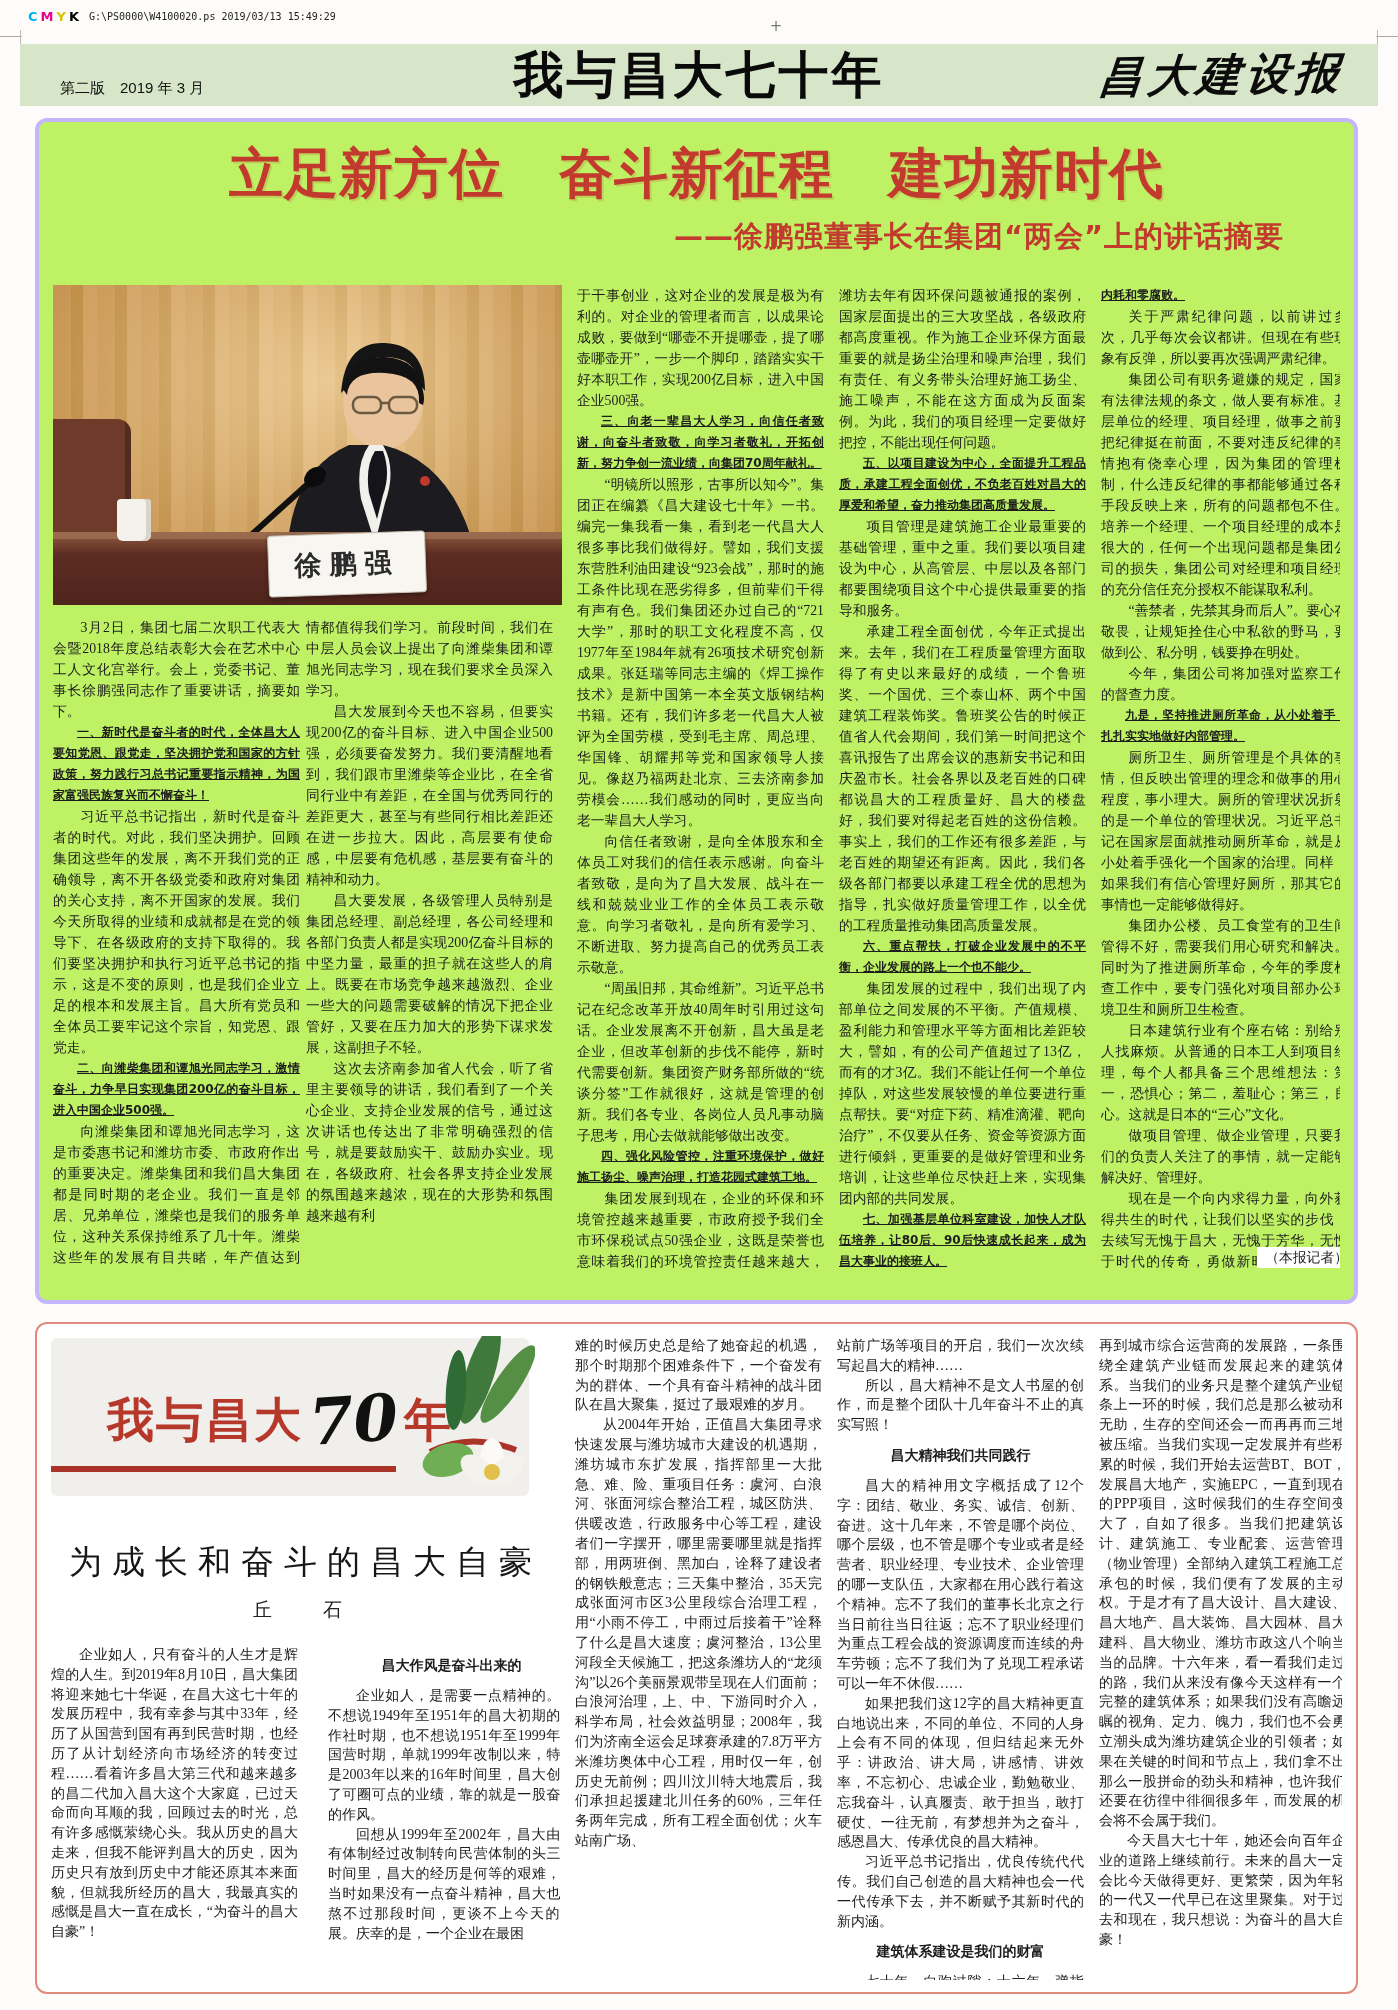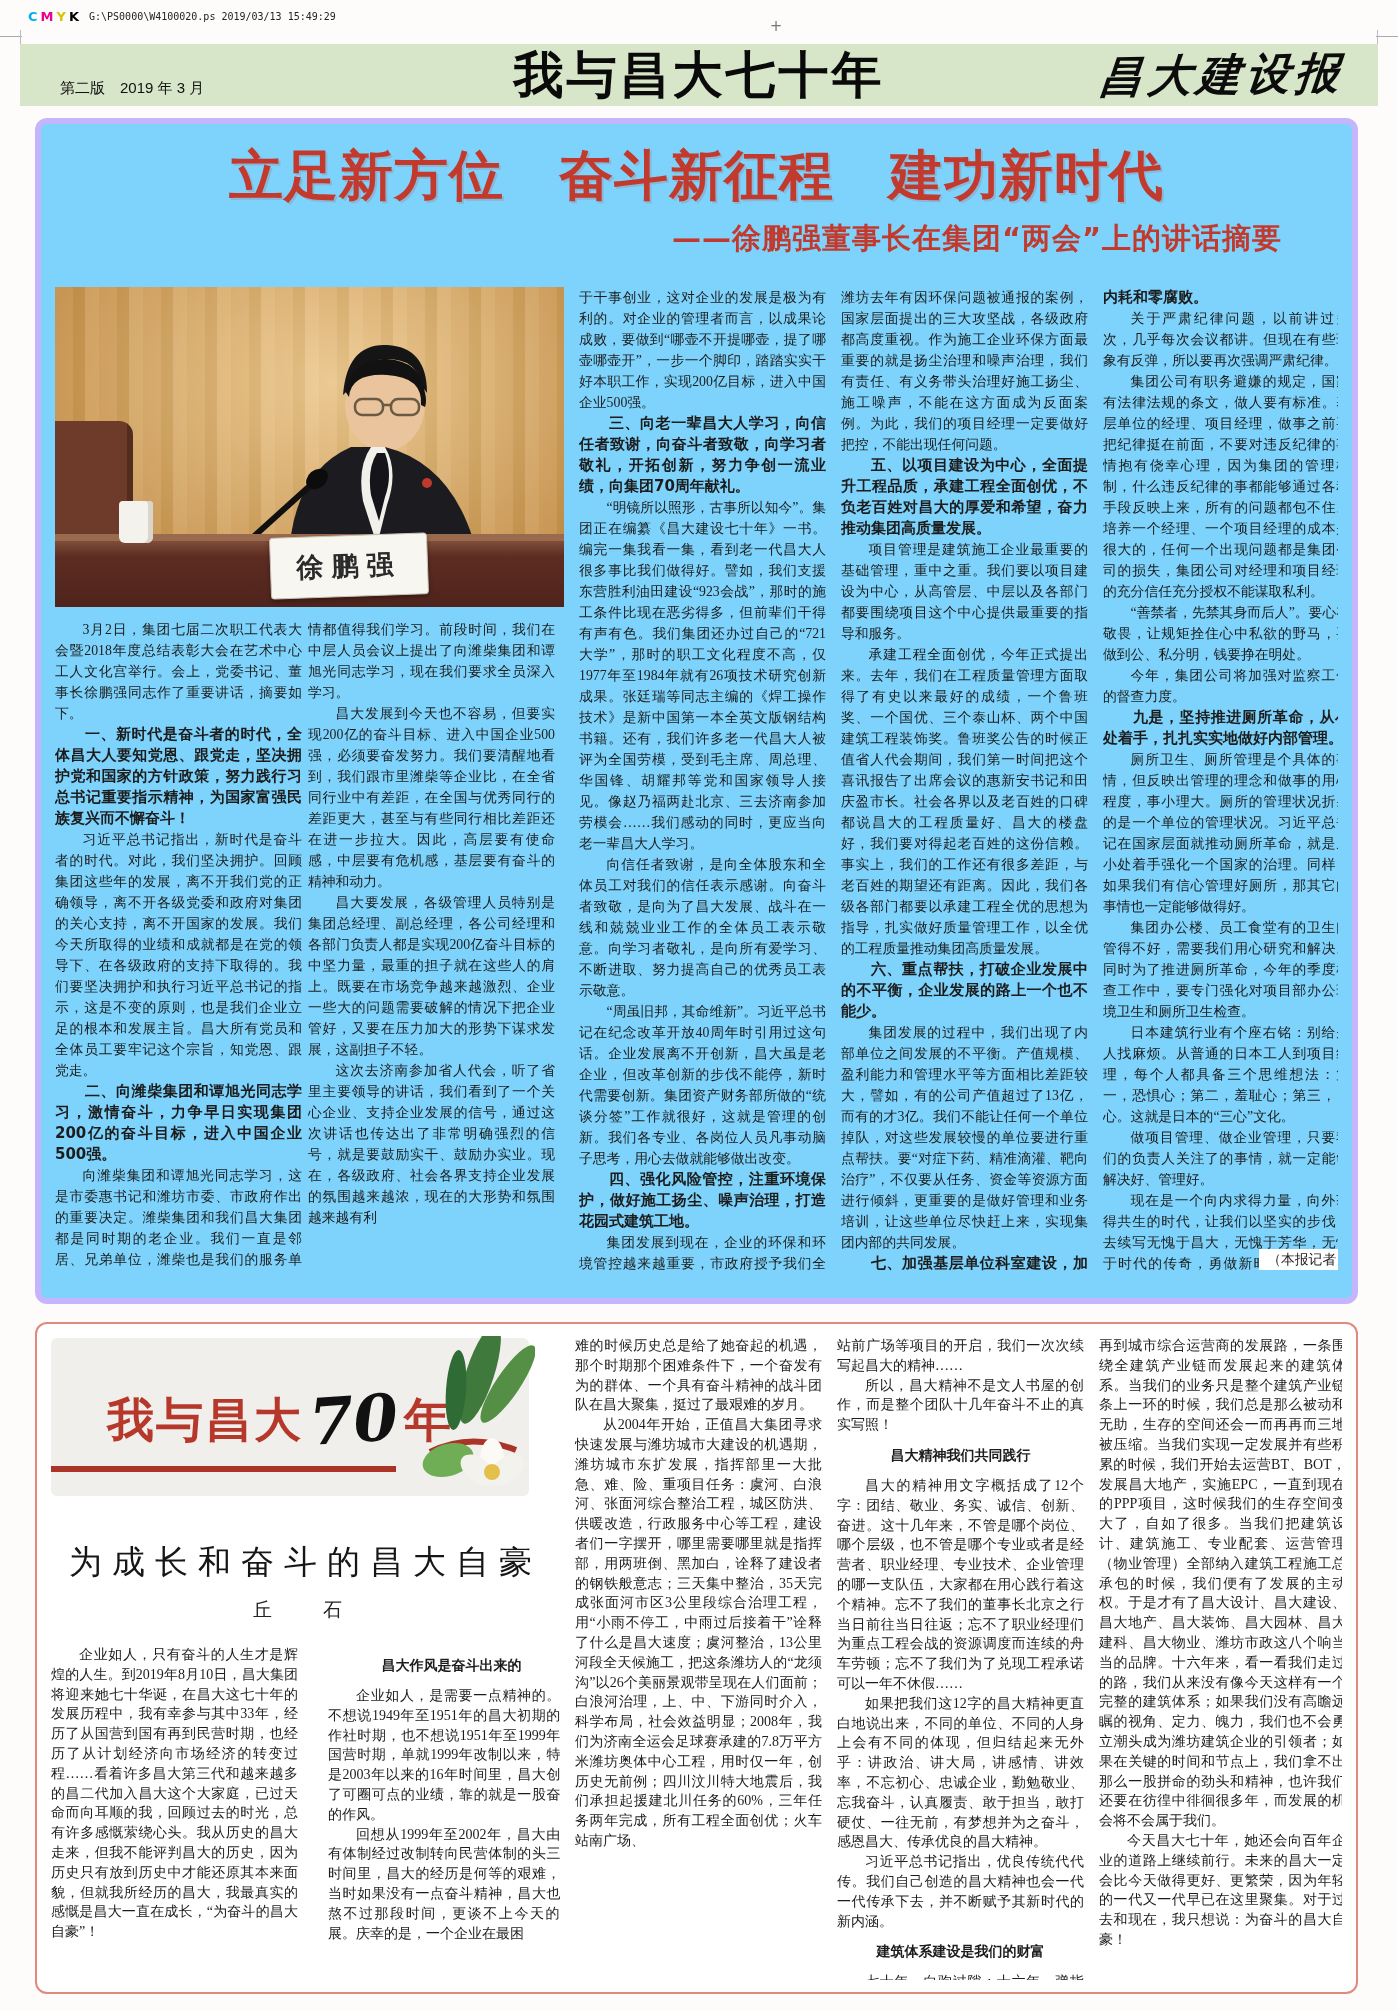--- a/index.html
+++ b/index.html
@@ -35,21 +35,21 @@
   }
   .paper-logo{
     position:absolute;right:34px;top:2px;
     font-family:"DejaVu Serif",serif;font-weight:bold;font-style:italic;
     font-size:44px;letter-spacing:5px;color:#0c0c0c;transform:skewX(-6deg) rotate(-1deg);
   }
 
   
   .article-box{
     position:absolute;top:118px;left:35px;width:1323px;height:1186px;
-    border:6px solid #c4b5fd;border-radius:12px;background:#7dd3fc;
+    border:4px solid #c4b5fd;border-radius:12px;background:#bef264;
     box-sizing:border-box;padding:0 14px;
   }
   .headline{
     margin-top:22px;text-align:center;
     font-family:"DejaVu Sans",sans-serif;font-weight:900;
     font-size:54px;line-height:1.1;color:#c23a2d;letter-spacing:1px;
     text-shadow:2px 2px 0 rgba(194,58,45,.18);
   }
   .subtitle{
     margin-top:14px;text-align:right;padding-right:56px;
@@ -59,21 +59,21 @@
   .cols{display:flex;gap:15px;margin-top:28px;height:985px;overflow:hidden;}
   .col{width:247px;flex:0 0 247px;height:100%;overflow:hidden;}
   .leftblock{width:509px;flex:0 0 509px;height:100%;}
   .leftcols{display:flex;gap:6px;height:653px;overflow:hidden;margin-top:12px;}
   .leftcols .col{height:100%;}
   .col.rel{position:relative;}
 
   
   .para{margin:0;font-size:13.8px;line-height:21px;text-align:justify;text-indent:2em;color:#1c1c1c;}
   .para.cont{text-indent:0;}
-  .para.h{font-weight:bold;font-family:"DejaVu Sans",sans-serif;font-size:15px;}
+  .para.h{font-weight:bold;font-family:"DejaVu Sans",sans-serif;font-size:12px;text-decoration:underline;}
   .subhead{margin:10px 0;font-weight:bold;font-family:"DejaVu Sans",sans-serif;font-size:14px;text-align:center;text-indent:0;line-height:21px;}
   .sig{margin:4px 0 0;font-size:13.8px;line-height:21px;text-align:right;text-indent:0;}
   .sig-abs{position:absolute;right:0;bottom:2px;background:#fff;padding-left:8px;}
 
   
   .photo{
     position:relative;width:509px;height:320px;overflow:hidden;background:
       repeating-linear-gradient(90deg,#dca75d 0 18px,#cf9а4b 18px 30px,#e2b069 30px 44px);
     background:repeating-linear-gradient(90deg,#dca75d 0 18px,#cf9a4b 18px 30px,#e2b069 30px 44px);
   }

